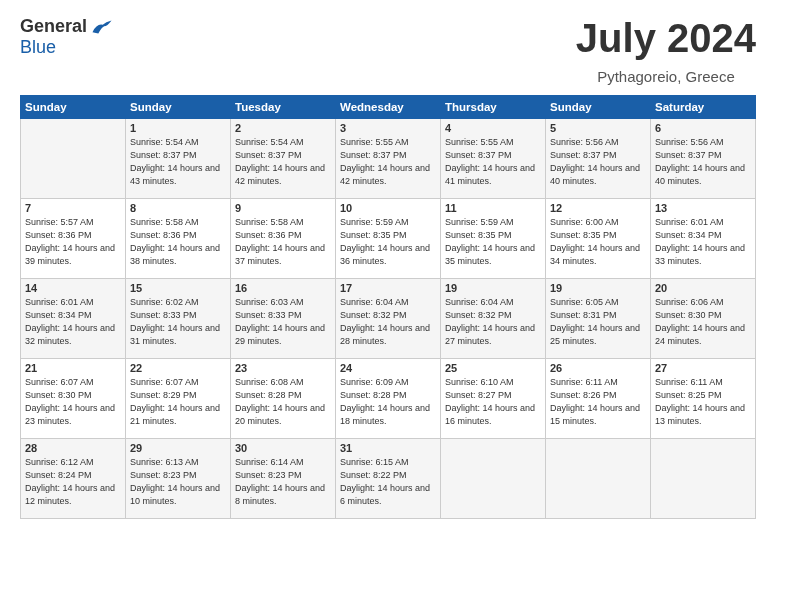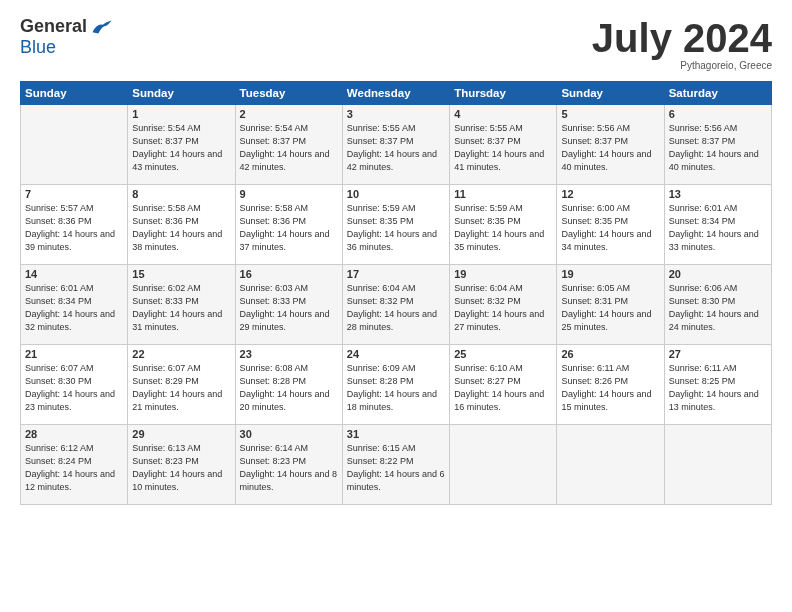--- a/index.html
+++ b/index.html
@@ -5,21 +5,21 @@
     * { box-sizing: border-box; margin: 0; padding: 0; }
     body {
       font-family: Arial, sans-serif;
       background: #fff;
       width: 792px;
       height: 612px;
       overflow: hidden;
     }
     .page {
       width: 792px;
-      padding: 16px 20px 10px 20px;
+      padding: 16px 36px 10px 20px;
     }
     .header {
       display: flex;
       justify-content: space-between;
       align-items: flex-start;
       margin-bottom: 10px;
     }
     .logo {
       display: flex;
       flex-direction: column;
@@ -39,31 +39,32 @@
       font-size: 18px;
       font-weight: normal;
       color: #1a5fa8;
     }
     .logo-bird {
       width: 22px;
       height: 18px;
       margin-left: 2px;
     }
     .title-block {
-      text-align: right;
+      text-align: center;
     }
     .month-title {
       font-size: 40px;
       font-weight: bold;
       color: #333;
       line-height: 1.1;
     }
     .location {
-      font-size: 10px;
+      font-size: 15px;
       color: #555;
+      margin-top: 8px;
     }
     table {
       width: 100%;
       border-collapse: collapse;
       table-layout: fixed;
     }
     thead tr th {
       background-color: #1a5fa8;
       color: #fff;
       font-size: 11.5px;

